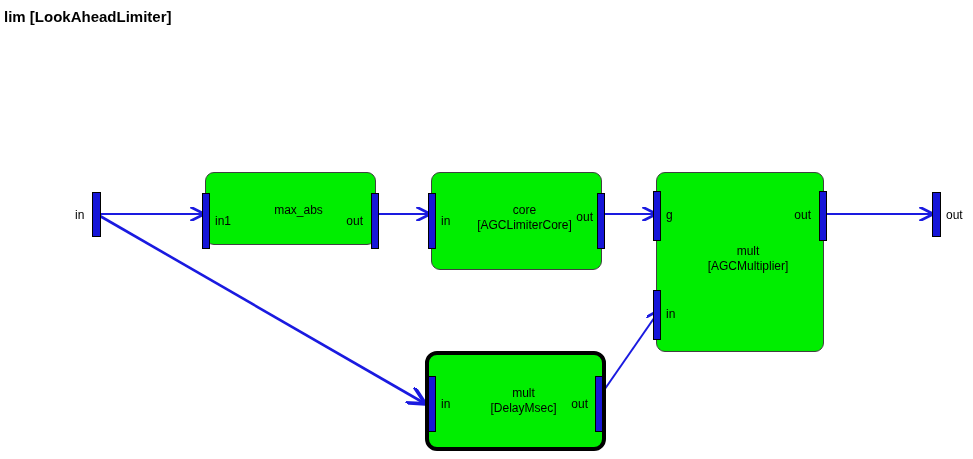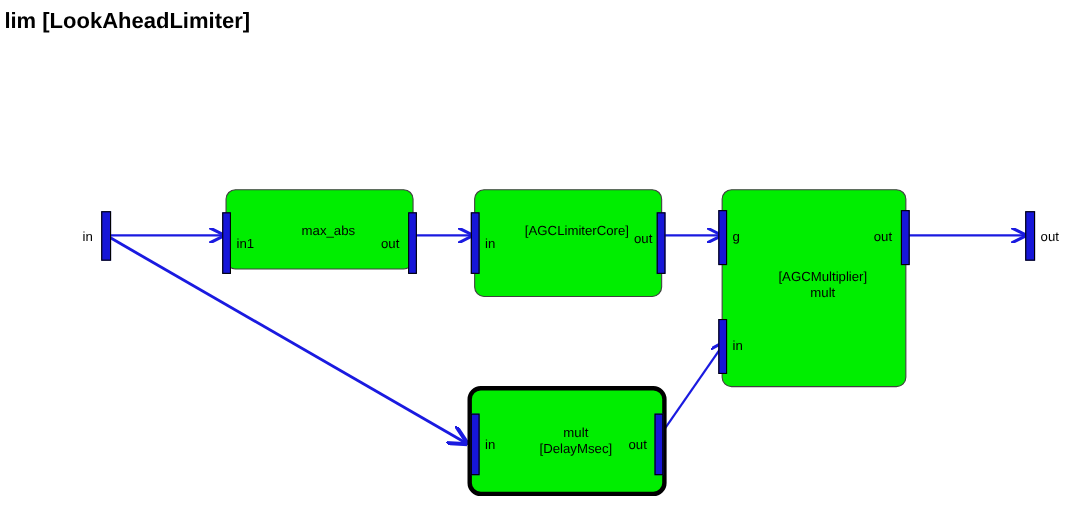--- a/index.html
+++ b/index.html
@@ -16,21 +16,21 @@
     position: relative;
     width: 973px;
     height: 459px;
     background: #ffffff;
     overflow: hidden;
   }
   #diagram-title {
     position: absolute;
     left: 4px;
     top: 8px;
-    font-size: 20px;
+    font-size: 15px;
     font-weight: bold;
     color: #000000;
     letter-spacing: 0px;
     white-space: nowrap;
   }
   
   #wires {
     position: absolute;
     left: 0;
     top: 0;
@@ -133,37 +133,38 @@
   </div>
 
   <div class="block" style="left:431px; top:172px; width:171px; height:98px;">
     <div class="port" style="left:-4px; top:20px; height:56px;"></div>
     <div class="port-label" style="left:9px; top:42px;">in</div>
 
     <div class="port" style="right:-4px; top:20px; height:56px;"></div>
     <div class="port-label" style="right:8px; top:38px;">out</div>
 
     <div class="block-label" style="top:30px;">
+      <span class="ln">core</span>
       <span class="ln">[AGCLimiterCore]</span>
     </div>
   </div>
 
   <div class="block" style="left:656px; top:172px; width:168px; height:180px;">
     <div class="port" style="left:-4px; top:18px; height:50px;"></div>
     <div class="port-label" style="left:9px; top:36px;">g</div>
 
     <div class="port" style="left:-4px; top:117px; height:50px;"></div>
     <div class="port-label" style="left:9px; top:135px;">in</div>
 
     <div class="port" style="right:-4px; top:18px; height:50px;"></div>
     <div class="port-label" style="right:12px; top:36px;">out</div>
 
     <div class="block-label" style="top:71px;">
+      <span class="ln">mult</span>
       <span class="ln">[AGCMultiplier]</span>
-      <span class="ln">mult</span>
     </div>
   </div>
 
   <div class="block selected" style="left:425px; top:351px; width:181px; height:100px;">
     <div class="port" style="left:-1px; top:21px; height:56px;"></div>
     <div class="port-label" style="left:12px; top:43px;">in</div>
 
     <div class="port" style="right:-1px; top:21px; height:56px;"></div>
     <div class="port-label" style="right:14px; top:43px;">out</div>
 

